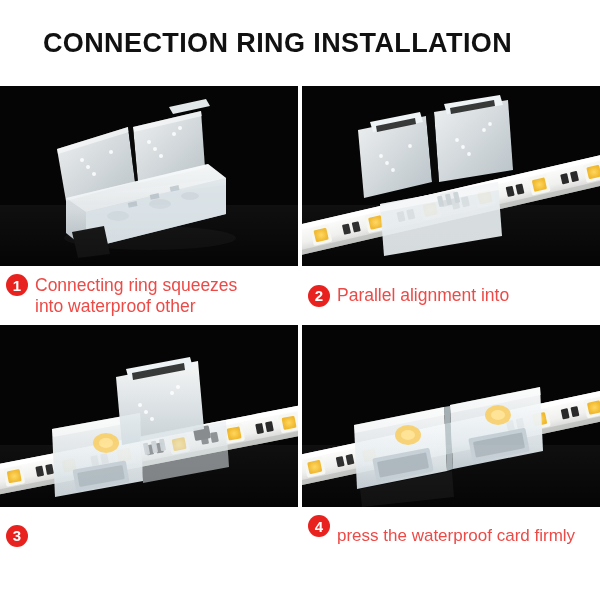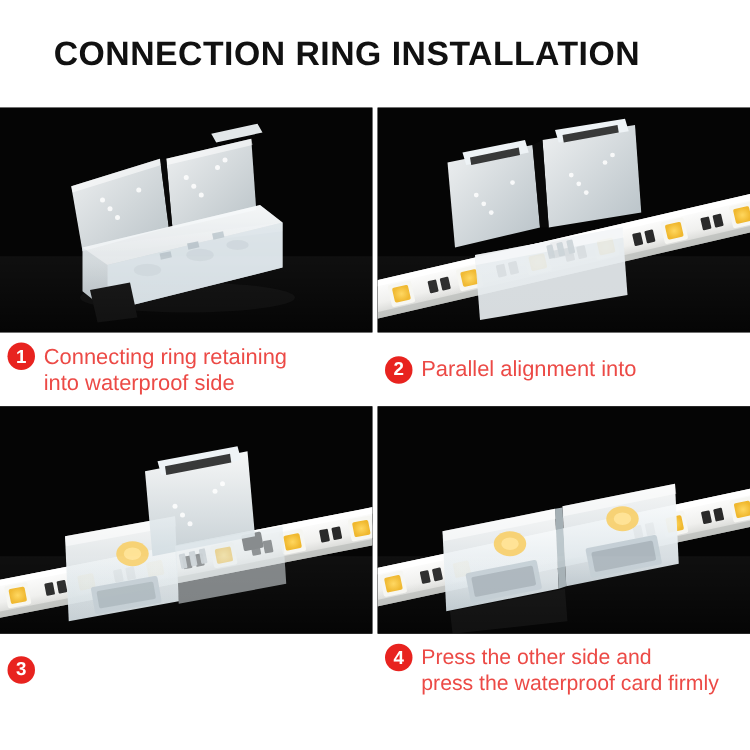--- a/index.html
+++ b/index.html
@@ -153,22 +153,22 @@
           </g>
           <polygon points="66,112 226,92 226,99 66,119" fill="url(#p1refl)"></polygon>
 
           <polygon points="72,146 104,140 110,168 78,172" fill="#111111"></polygon>
         </svg>
         <div class="gloss"></div>
       </div>
       <div class="caption">
         <div class="badge">1</div>
         <div class="cap-text">
-          <div>Connecting ring retaining</div>
-          <div>into waterproof side</div>
+          <div>Connecting ring squeezes</div>
+          <div>into waterproof other</div>
         </div>
       </div>
     </div>
 
     <div class="cell">
       <div class="photo">
         <svg class="scene" viewBox="0 0 298 180" preserveAspectRatio="none">
           <defs>
             <linearGradient id="p2strip" x1="0" y1="0" x2="0" y2="1">
               <stop offset="0" stop-color="#ffffff"></stop>
@@ -409,20 +409,19 @@
           <ellipse cx="196" cy="90" rx="13" ry="10" fill="#f7cf6a" opacity="0.92"></ellipse>
           <ellipse cx="196" cy="90" rx="7" ry="5" fill="#ffe49a" opacity="0.9"></ellipse>
 
           <polygon points="58,164 150,146 152,172 60,182" fill="#ffffff" opacity="0.05"></polygon>
         </svg>
         <div class="gloss"></div>
       </div>
       <div class="caption">
         <div class="badge">4</div>
         <div class="cap-text tight">
-          <div>Press the other side and</div>
           <div>press the waterproof card firmly</div>
         </div>
       </div>
     </div>
 
   </div>
 </div>
 
 </body></html>

